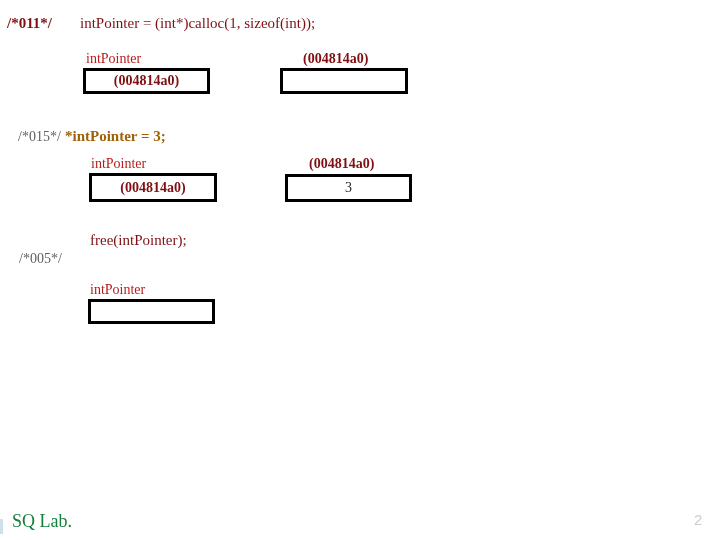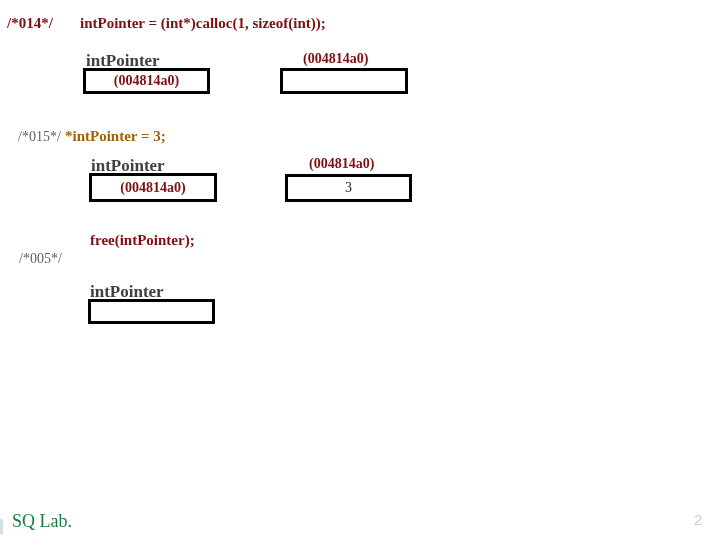--- a/index.html
+++ b/index.html
@@ -14,29 +14,29 @@
   .abs { position: absolute; white-space: nowrap; }
 
   
   .lineno-red {
     color: #7e0f12; font-weight: bold; font-size: 15px;
   }
   .lineno-gray {
     color: #5f5f5f; font-weight: normal; font-size: 14px;
   }
   .code-red {
-    color: #7e0f12; font-weight: bold; font-size: 15px;
+    color: #7e0f12; font-weight: normal; font-size: 15px;
   }
   .code-black {
     color: #a16207; font-weight: bold; font-size: 15px;
   }
 
   
   .var-label {
-    color: #404040; font-weight: bold; font-size: 17px;
+    color: #b91c1c; font-weight: normal; font-size: 14px;
   }
   .addr-label {
     color: #7e0f12; font-weight: bold; font-size: 14px;
   }
 
   
   .membox {
     position: absolute;
     border: 3px solid #000000;
     background: #ffffff;
@@ -61,21 +61,21 @@
   .footer-sliver {
     position: absolute;
     left: 0; top: 519px;
     width: 3px; height: 15px;
     background: #cfe0e8;
   }
 </style>
 </head>
 <body>
 
-<span class="abs lineno-red" style="left:7px; top:15px;">/*014*/</span>
+<span class="abs lineno-red" style="left:7px; top:15px;">/*011*/</span>
 <span class="abs code-red" style="left:80px; top:15px;">intPointer = (int*)calloc(1, sizeof(int));</span>
 
 <span class="abs var-label" style="left:86px; top:51px;">intPointer</span>
 <div class="membox red-val" style="left:83px; top:68px; width:127px; height:26px;">
   <span>(004814a0)</span>
 </div>
 
 <span class="abs addr-label" style="left:303px; top:51px;">(004814a0)</span>
 <div class="membox black-val" style="left:280px; top:68px; width:128px; height:26px;">
   <span></span>

